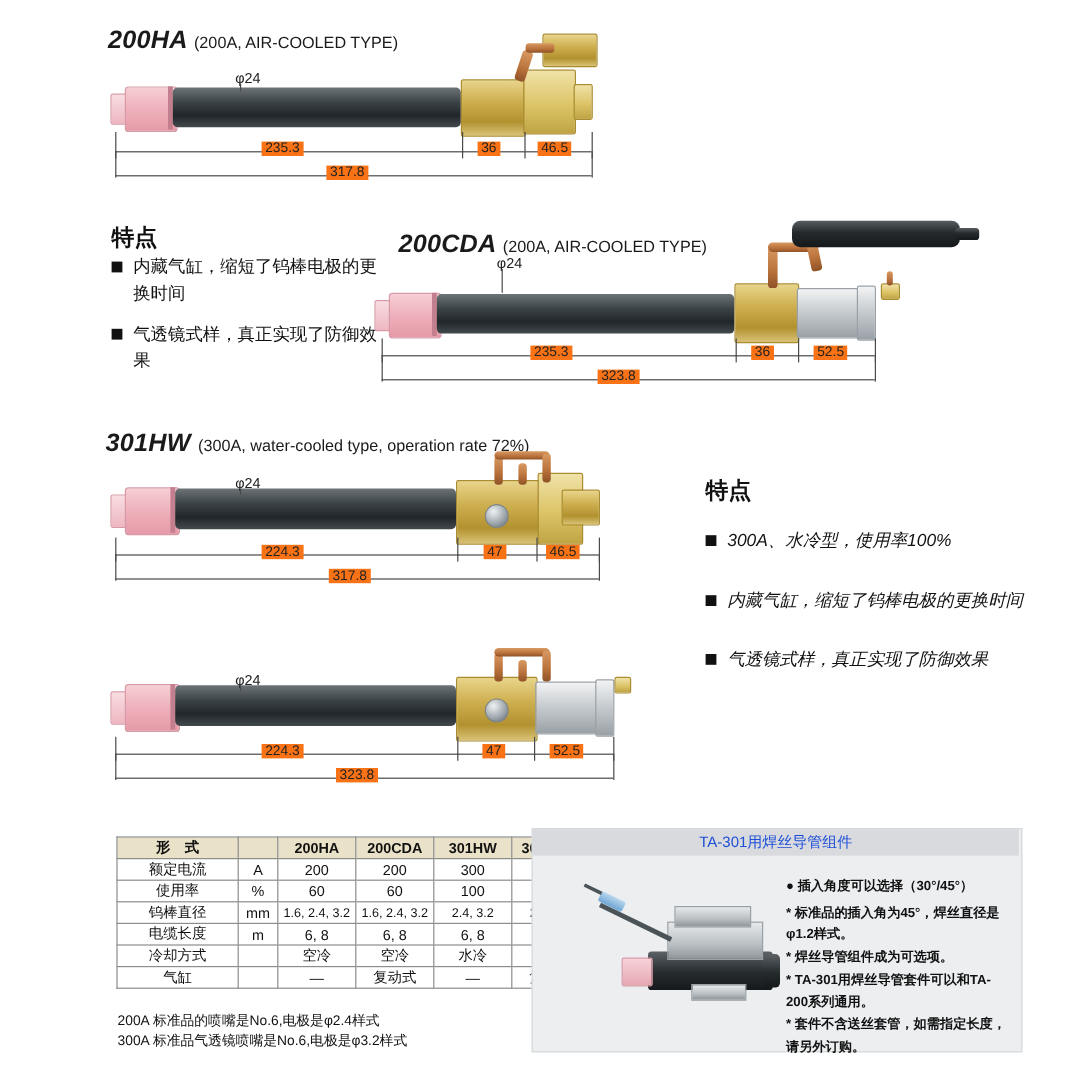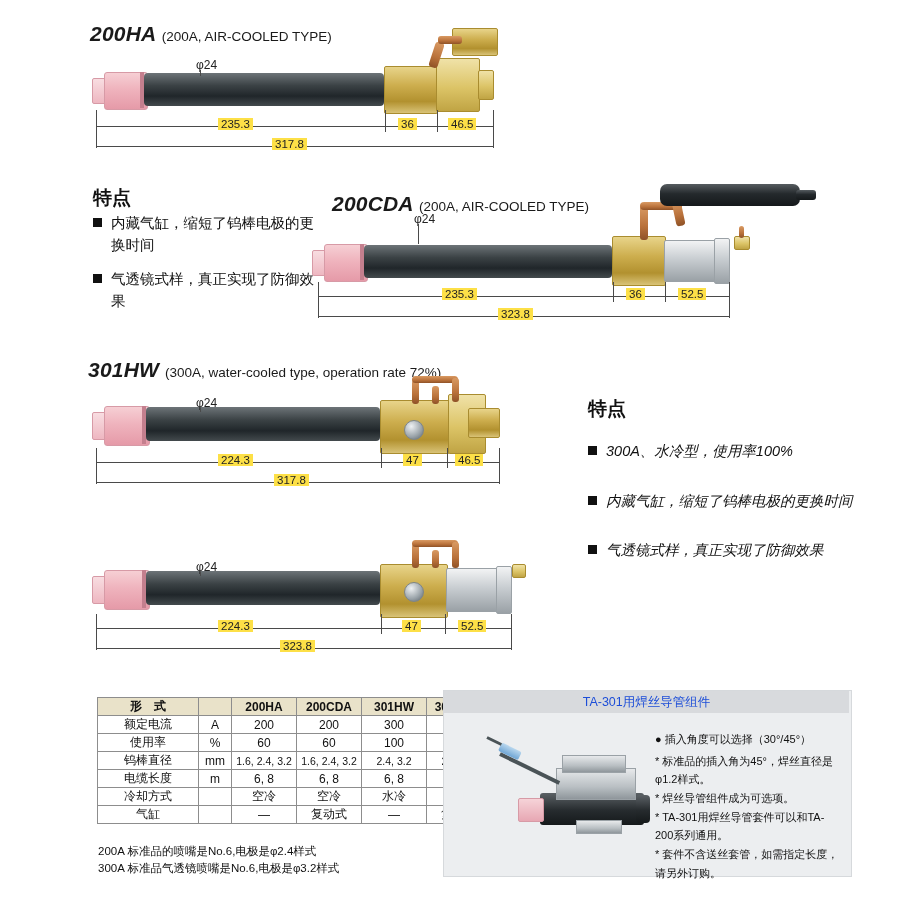--- a/index.html
+++ b/index.html
@@ -128,21 +128,21 @@
   }
   .dim-tick {
     position: absolute;
     width: 1px;
     background: #4a4a4a;
   }
   .dim-label {
     position: absolute;
     font-size: 11.5px;
     color: #222;
-    background: #fde047;
+    background: #f97316;
     padding: 0 3px;
     white-space: nowrap;
   }
   .dia-label {
     position: absolute;
     font-size: 12px;
     color: #222;
     white-space: nowrap;
   }
   .lead-line {
@@ -191,20 +191,21 @@
     font-size: 12.5px;
     color: #1d4ed8;
     text-align: center;
     line-height: 22px;
   }
   .acc-note {
     position: absolute;
     font-size: 11px;
     line-height: 1.7;
     color: #111;
+    font-weight: bold;
   }
   .acc-note-title { margin-bottom: 3px; }
 
   
   .acc-blk {
     position: absolute;
     background: linear-gradient(180deg, #5b6165 0%, #262b2e 55%, #15191b 100%);
     border-radius: 3px;
   }
   .acc-plate {

